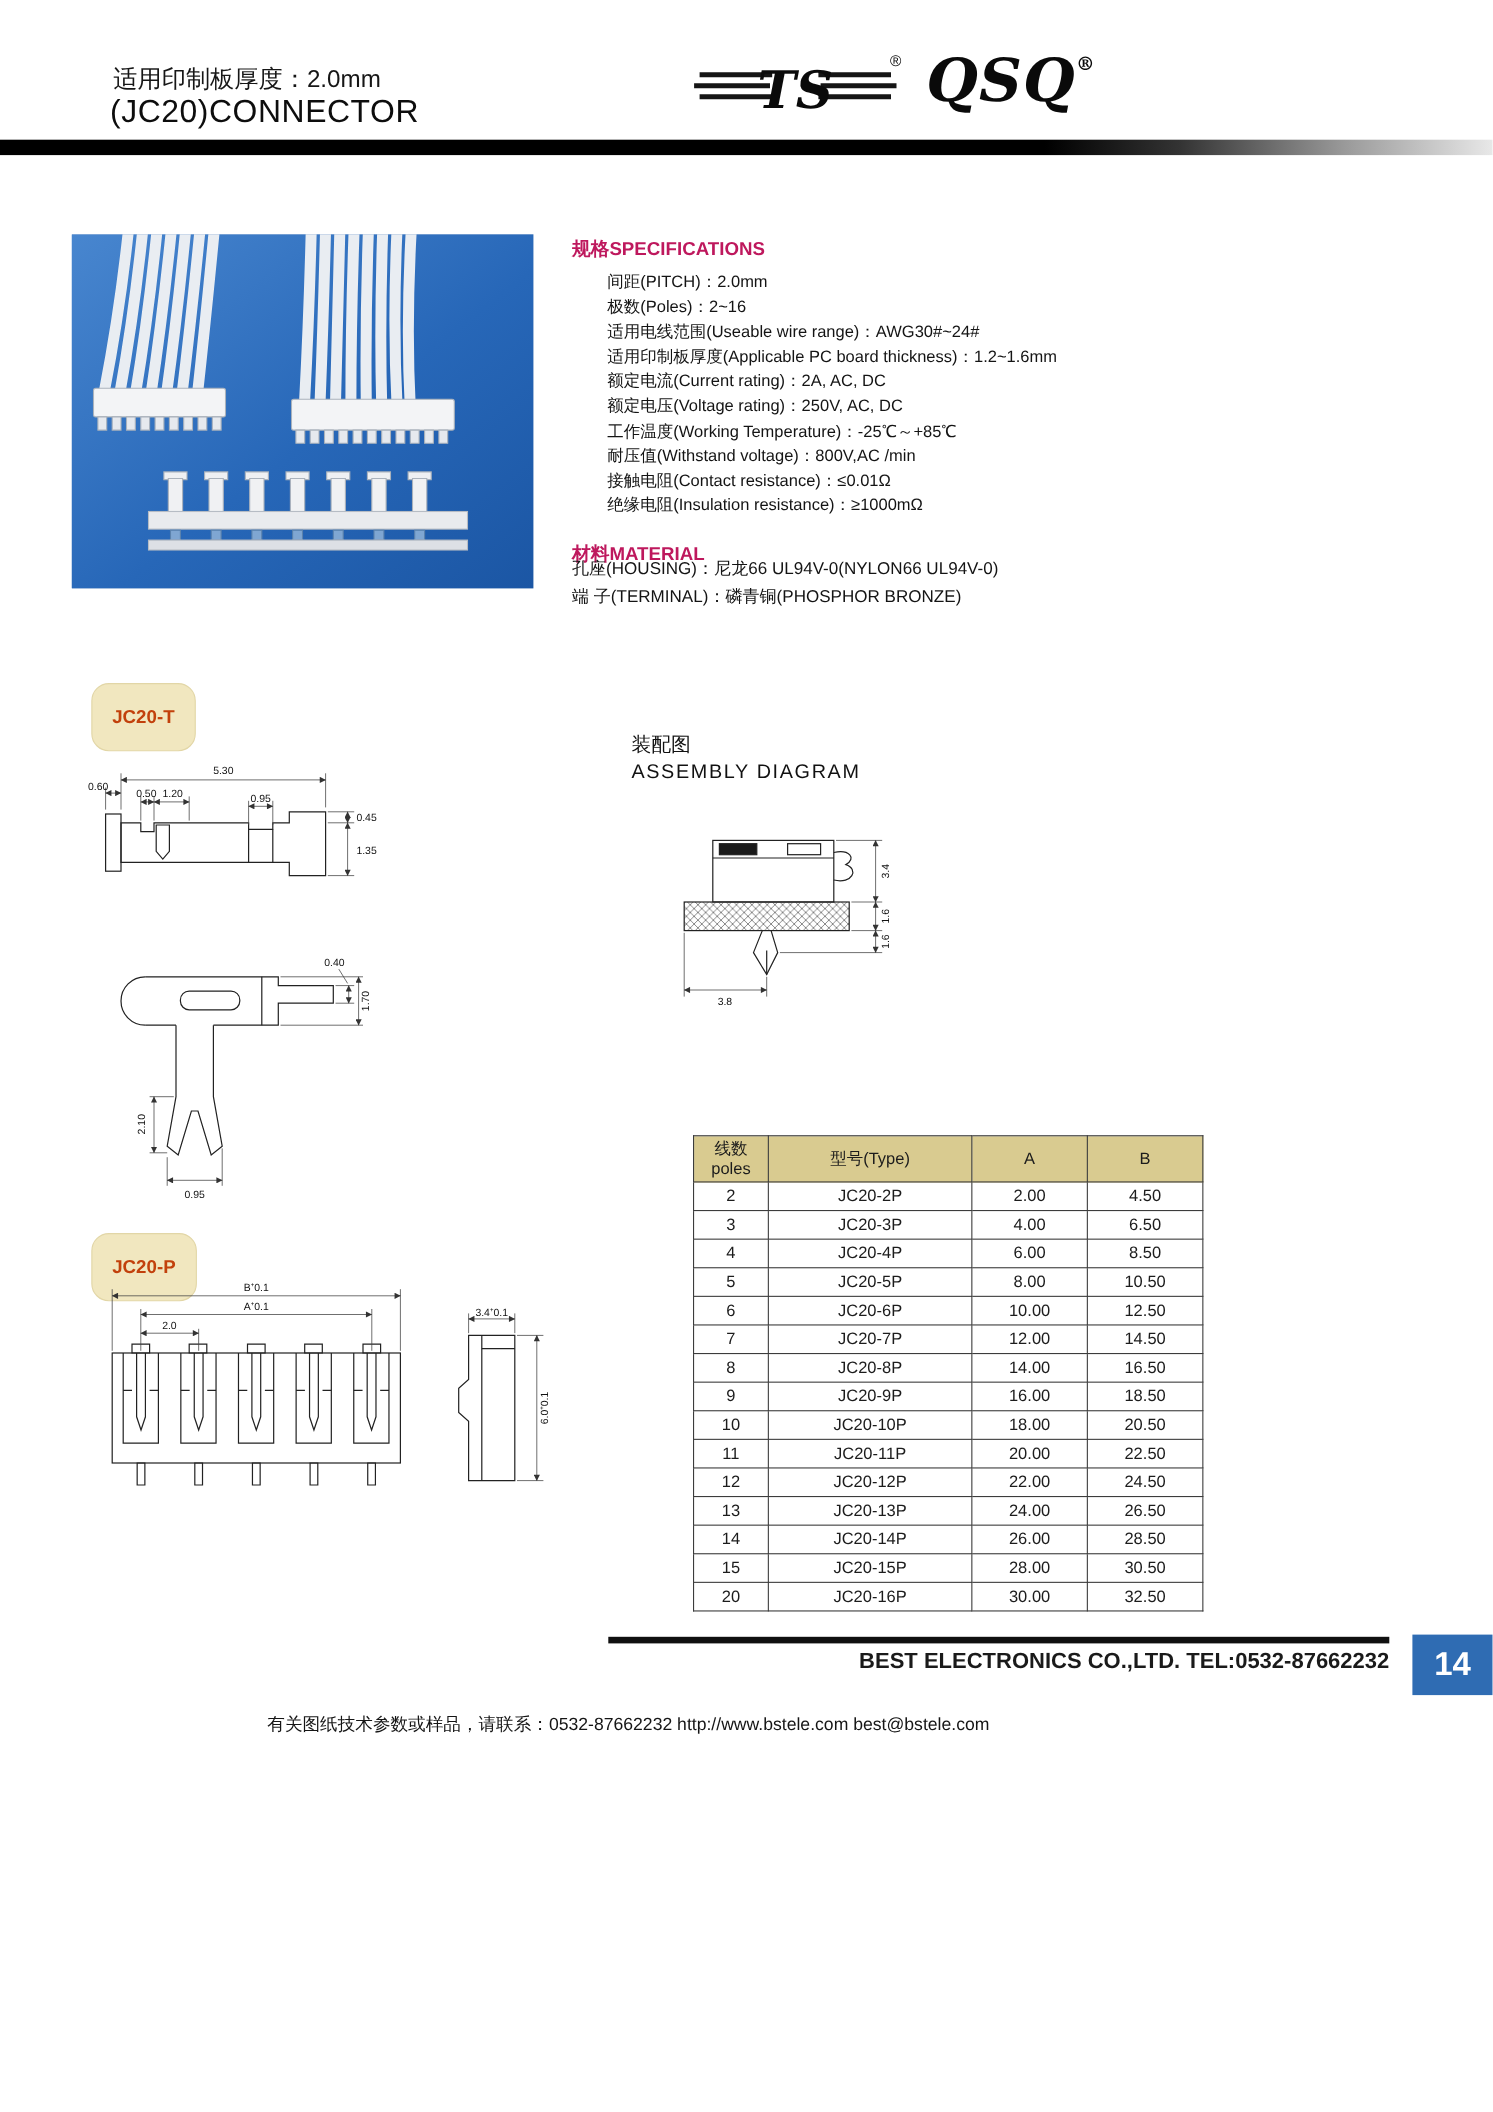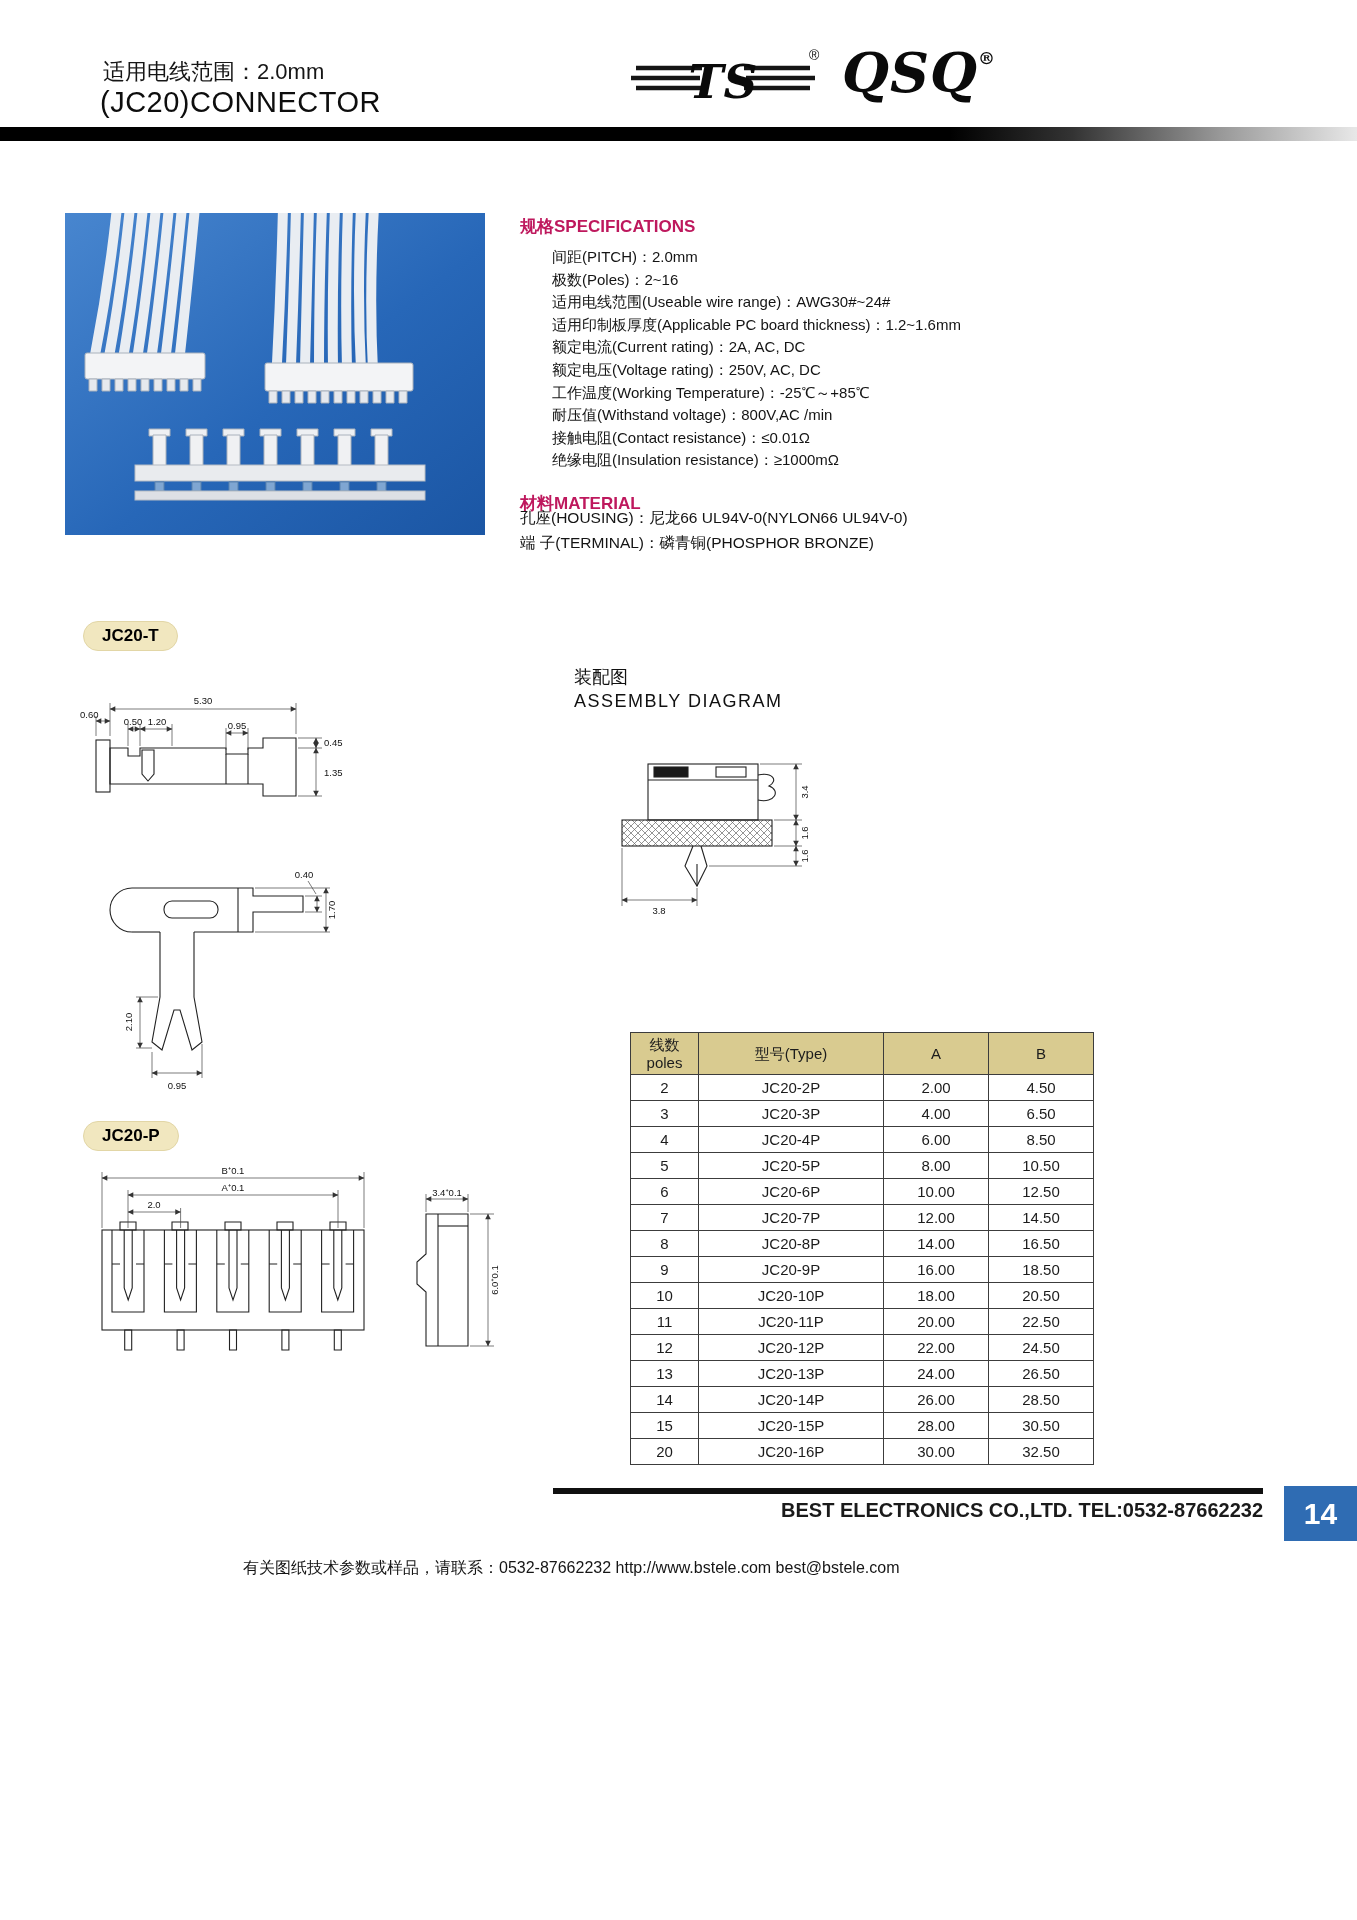--- a/index.html
+++ b/index.html
@@ -17,22 +17,22 @@
   .logo-qsq sup{font-size:17px;vertical-align:28px;letter-spacing:0;}
 
   .photo{left:65px;top:213px;width:420px;height:322px;box-shadow:0 0 0 1px #9db7d8 inset;}
 
   .sec-heading{font-size:17px;font-weight:bold;color:#be185d;}
   #specs-heading{left:520px;top:215px;}
   .spec-lines{left:552px;top:246px;font-size:15px;line-height:22.6px;color:#141414;}
   #material-heading{left:520px;top:479px;margin-top:13px;}
   .mat-lines{left:520px;top:505px;font-size:15.5px;line-height:25px;color:#141414;}
 
-  .badge{background:#f1e7bf;border:1px solid #e2d6a6;border-radius:16px;padding:4px 18px;
-         font-weight:bold;font-size:17px;color:#000000;}
+  .badge{background:#f1e7bf;border:1px solid #e2d6a6;border-radius:16px;padding:20px 18px;
+         font-weight:bold;font-size:17px;color:#c2410c;}
   #badge-t{left:83px;top:621px;}
   #badge-p{left:83px;top:1121px;}
 
   .asm-cn{left:574px;top:665px;font-size:18px;}
   .asm-en{left:574px;top:691px;font-size:18px;letter-spacing:1.5px;}
 
   .part{fill:none;stroke:#222;stroke-width:1.1;}
   .dim line{stroke:#444;stroke-width:.7;}
   .dim text{font-size:9.5px;fill:#111;font-family:"Liberation Sans",sans-serif;}
 
@@ -61,21 +61,21 @@
       <path d="M0 0 L7 7 M7 0 L0 7" stroke="#666" stroke-width="0.7"></path>
     </pattern>
     <linearGradient id="bgblue" x1="0" y1="0" x2="1" y2="1">
       <stop offset="0" stop-color="#4886cf"></stop>
       <stop offset="0.55" stop-color="#2767b8"></stop>
       <stop offset="1" stop-color="#1b56a4"></stop>
     </linearGradient>
   </defs>
 </svg>
 
-<div class="abs hdr-pitch">适用电线范围：2.0mm</div>
+<div class="abs hdr-pitch">适用印制板厚度：2.0mm</div>
 <div class="abs page-title">(JC20)CONNECTOR</div>
 <div class="abs hdr-bar"></div>
 
 <svg class="abs logo-ts" width="195" height="78" viewBox="0 0 195 78">
   <g stroke="#151515" stroke-width="4.5">
     <path d="M10 26 H76"></path>
       <path d="M5 36 H74"></path>
       <path d="M10 46 H76"></path>
     <path d="M118 26 H184"></path>
       <path d="M120 36 H189"></path>

